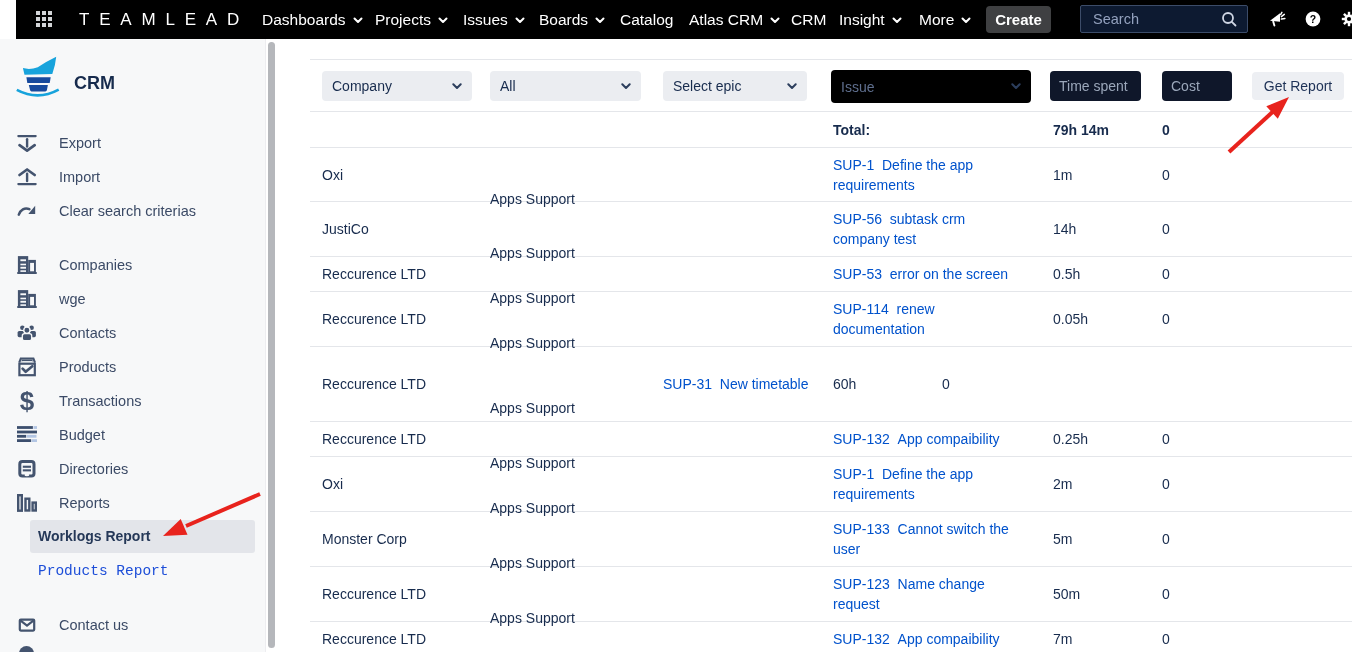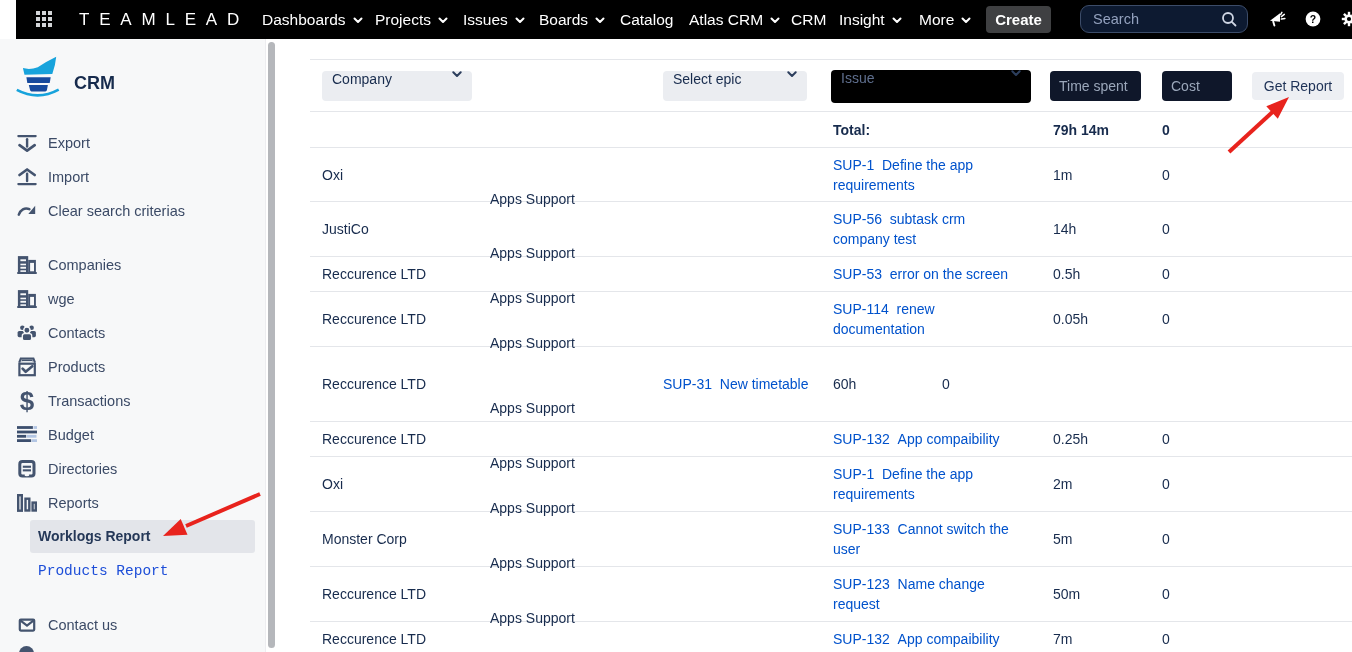--- a/index.html
+++ b/index.html
@@ -7,45 +7,45 @@
     font-family:"Liberation Sans", sans-serif; }
   
   .nav { position:absolute; left:0; top:0; width:1352px; height:39px; background:#000;margin-left:16px; }
   .nav .item { position:absolute; top:0; height:39px; line-height:39px; color:#fff;
     font-size:15.5px; font-weight:500; white-space:nowrap; }
   .nav .item svg { margin-left:7px; vertical-align:1px; }
   .tl { position:absolute; left:63px; top:0; height:39px; line-height:40px; color:#fff;
     font-size:17px; font-weight:500; letter-spacing:9.8px; }
   .createbtn { position:absolute; left:970px; top:6px; width:65px; height:27px; border-radius:4px;
     background:#3f4042; color:#fff; font-size:15px; font-weight:700; text-align:center; line-height:27px; }
-  .search { position:absolute; left:1064px; top:5px; width:168px; height:28px; border-radius:9px;
+  .search { position:absolute; left:1064px; top:5px; width:168px; height:28px; border-radius:2px;
     background:#0d1a31; border:1px solid #3c4c69; color:#93a1be; font-size:14.5px; line-height:26px;
     padding-left:12px; }
   .search svg { position:absolute; right:9px; top:5px; }
   
   .side { position:absolute; left:0; top:39px; width:266px; height:613px; background:#f7f8f9;
     border-right:1px solid #ededf0; overflow:hidden; }
   .crmtitle { position:absolute; left:74px; top:34px; font-size:18px; font-weight:700; color:#172b4d; }
   .mi { position:absolute; left:0; width:266px; height:34px; display:flex; align-items:center;
     color:#3b4a66; font-size:14.5px; }
   .mi .ic { width:20px; height:20px; margin-left:17px; flex:0 0 20px; }
-  .mi .lb { margin-left:11px; }
+  .mi .lb { margin-left:22px; }
   .sub { position:absolute; left:38px; height:34px; line-height:34px; color:#1d4ed8; font-size:14.5px;font-family:Liberation Mono, monospace; }
   .hl { position:absolute; left:30px; top:481px; width:225px; height:33px; background:#e3e5ea;
     border-radius:3px; }
   .hl span { position:absolute; left:8px; top:0; line-height:33px; font-size:14px; font-weight:700; color:#253858; }
   .dollar { font-size:26px; font-weight:700; color:#44546f; text-align:center; line-height:21px; }
   .scrollthumb { position:absolute; left:268px; top:42px; width:7px; height:606px;
     background:#b5b7bb; border-radius:4px; }
   .botcirc { position:absolute; left:19px; top:607px; width:15px; height:15px; border-radius:50%; background:#44546f; }
   
   .content { position:absolute; left:310px; top:59px; width:1042px; border-top:1px solid #e4e6ea; }
   .fbar { position:relative; height:52px; border-bottom:1px solid #e4e6ea; }
   .sel { position:absolute; top:11px; height:30px; background:#ebedf1; border-radius:4px;
-    font-size:14px; color:#172b4d; display:flex; align-items:flex-start; padding:0 10px; }
+    font-size:14px; color:#172b4d; display:flex; align-items:center; padding:0 10px; }
   .sel .sp { flex:1; }
   .inp { position:absolute; top:11px; height:30px; background:#0f172a; border-radius:4px;
     font-size:14px; color:#9ba7ba; line-height:30px; padding-left:9px; }
   .gbtn { position:absolute; top:12px; height:28px; background:#edeff3; border-radius:4px;
     font-size:14px; color:#1d3156; text-align:center; line-height:28px; }
   .trow { display:flex; align-items:center; border-bottom:1px solid #e4e6ea;
     font-size:14px; line-height:20px; color:#172b4d; }
   .c1 { flex:0 0 168px; padding-left:12px; }
   .c2 { flex:0 0 173px; padding-left:12px;margin-top:48px; }
   .c3 { flex:0 0 170px; padding-left:12px; }
@@ -281,20 +281,23 @@
   </div>
   <div class="botcirc"></div>
 </div>
 <div class="scrollthumb"></div>
 
 <div class="content">
   <div class="fbar">
     <div class="sel" style="left:12px;width:150px">Company<span class="sp"></span><svg width="10" height="7" viewBox="0 0 10 7">
           <path d="M1.3 1.3 L5 5 L8.7 1.3" stroke="#2c3e5d" stroke-width="2" fill="none" stroke-linecap="round" stroke-linejoin="round"></path>
         </svg></div>
+    <div class="sel" style="left:180px;width:151px">All<span class="sp"></span><svg width="10" height="7" viewBox="0 0 10 7">
+          <path d="M1.3 1.3 L5 5 L8.7 1.3" stroke="#2c3e5d" stroke-width="2" fill="none" stroke-linecap="round" stroke-linejoin="round"></path>
+        </svg></div>
     <div class="sel" style="left:353px;width:144px">Select epic<span class="sp"></span><svg width="10" height="7" viewBox="0 0 10 7">
           <path d="M1.3 1.3 L5 5 L8.7 1.3" stroke="#2c3e5d" stroke-width="2" fill="none" stroke-linecap="round" stroke-linejoin="round"></path>
         </svg></div>
     <div class="sel" style="left:521px;width:200px;top:10px;height:33px;color:#5f6f8e;background:#000000">Issue<span class="sp"></span><svg width="10" height="7" viewBox="0 0 10 7">
           <path d="M1.3 1.3 L5 5 L8.7 1.3" stroke="#2c3e5d" stroke-width="2" fill="none" stroke-linecap="round" stroke-linejoin="round"></path>
         </svg></div>
     <div class="inp" style="left:740px;width:91px">Time spent</div>
     <div class="inp" style="left:852px;width:70px">Cost</div>
     <div class="gbtn" style="left:942px;width:92px">Get Report</div>
   </div>

